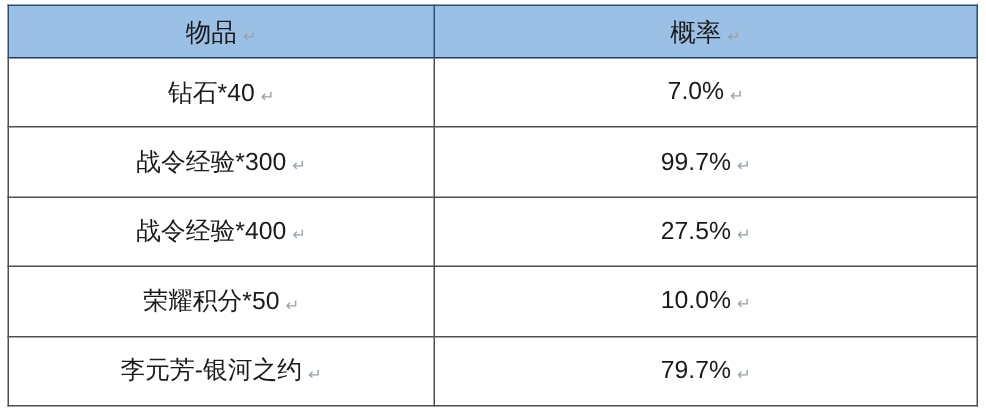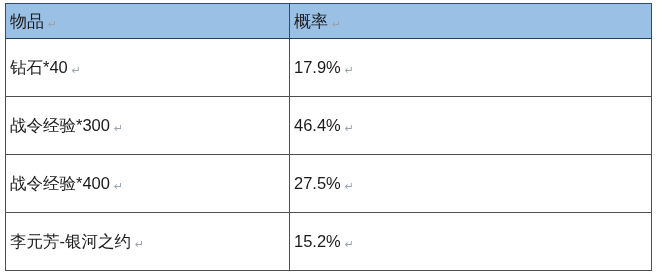--- a/index.html
+++ b/index.html
@@ -26,21 +26,21 @@
     width: 646px;
     height: 268px;
   }
   table.prob-table col.col-item { width: 284px; }
   table.prob-table col.col-rate { width: 362px; }
 
   table.prob-table th,
   table.prob-table td {
     border: 1px solid #4a4a4a;
     padding: 0 4px;
-    text-align: left;
+    text-align: center;
     vertical-align: middle;
     font-weight: normal;
     color: #1a1a1a;
     background: #ffffff;
   }
 
   table.prob-table thead th {
     background: #9AC0E6;
     border-color: #2d4e73;
     border-bottom-color: #20405f;
@@ -100,63 +100,75 @@
     <tbody>
 
       <tr>
         <td>
           <span class="cell-inner">
             <span>钻石*40</span><span class="para-mark">↵</span>
           </span>
         </td>
         <td>
           <span class="cell-inner">
-            <span>17.9%</span><span class="para-mark">↵</span>
+            <span>7.0%</span><span class="para-mark">↵</span>
           </span>
         </td>
       </tr>
 
       <tr>
         <td>
           <span class="cell-inner">
             <span>战令经验*300</span><span class="para-mark">↵</span>
           </span>
         </td>
         <td>
           <span class="cell-inner">
-            <span>46.4%</span><span class="para-mark">↵</span>
+            <span>99.7%</span><span class="para-mark">↵</span>
           </span>
         </td>
       </tr>
 
       <tr>
         <td>
           <span class="cell-inner">
             <span>战令经验*400</span><span class="para-mark">↵</span>
           </span>
         </td>
         <td>
           <span class="cell-inner">
             <span>27.5%</span><span class="para-mark">↵</span>
           </span>
         </td>
       </tr>
 
 
 
+      <tr>
+        <td>
+          <span class="cell-inner">
+            <span>荣耀积分*50</span><span class="para-mark">↵</span>
+          </span>
+        </td>
+        <td>
+          <span class="cell-inner">
+            <span>10.0%</span><span class="para-mark">↵</span>
+          </span>
+        </td>
+      </tr>
 
 
       <tr>
         <td>
           <span class="cell-inner">
             <span>李元芳-银河之约</span><span class="para-mark">↵</span>
           </span>
         </td>
         <td>
           <span class="cell-inner">
-            <span>15.2%</span><span class="para-mark">↵</span>
+            <span>79.7%</span><span class="para-mark">↵</span>
           </span>
         </td>
       </tr>
 
     </tbody>
   </table>
 </div>
 
 </body></html>

